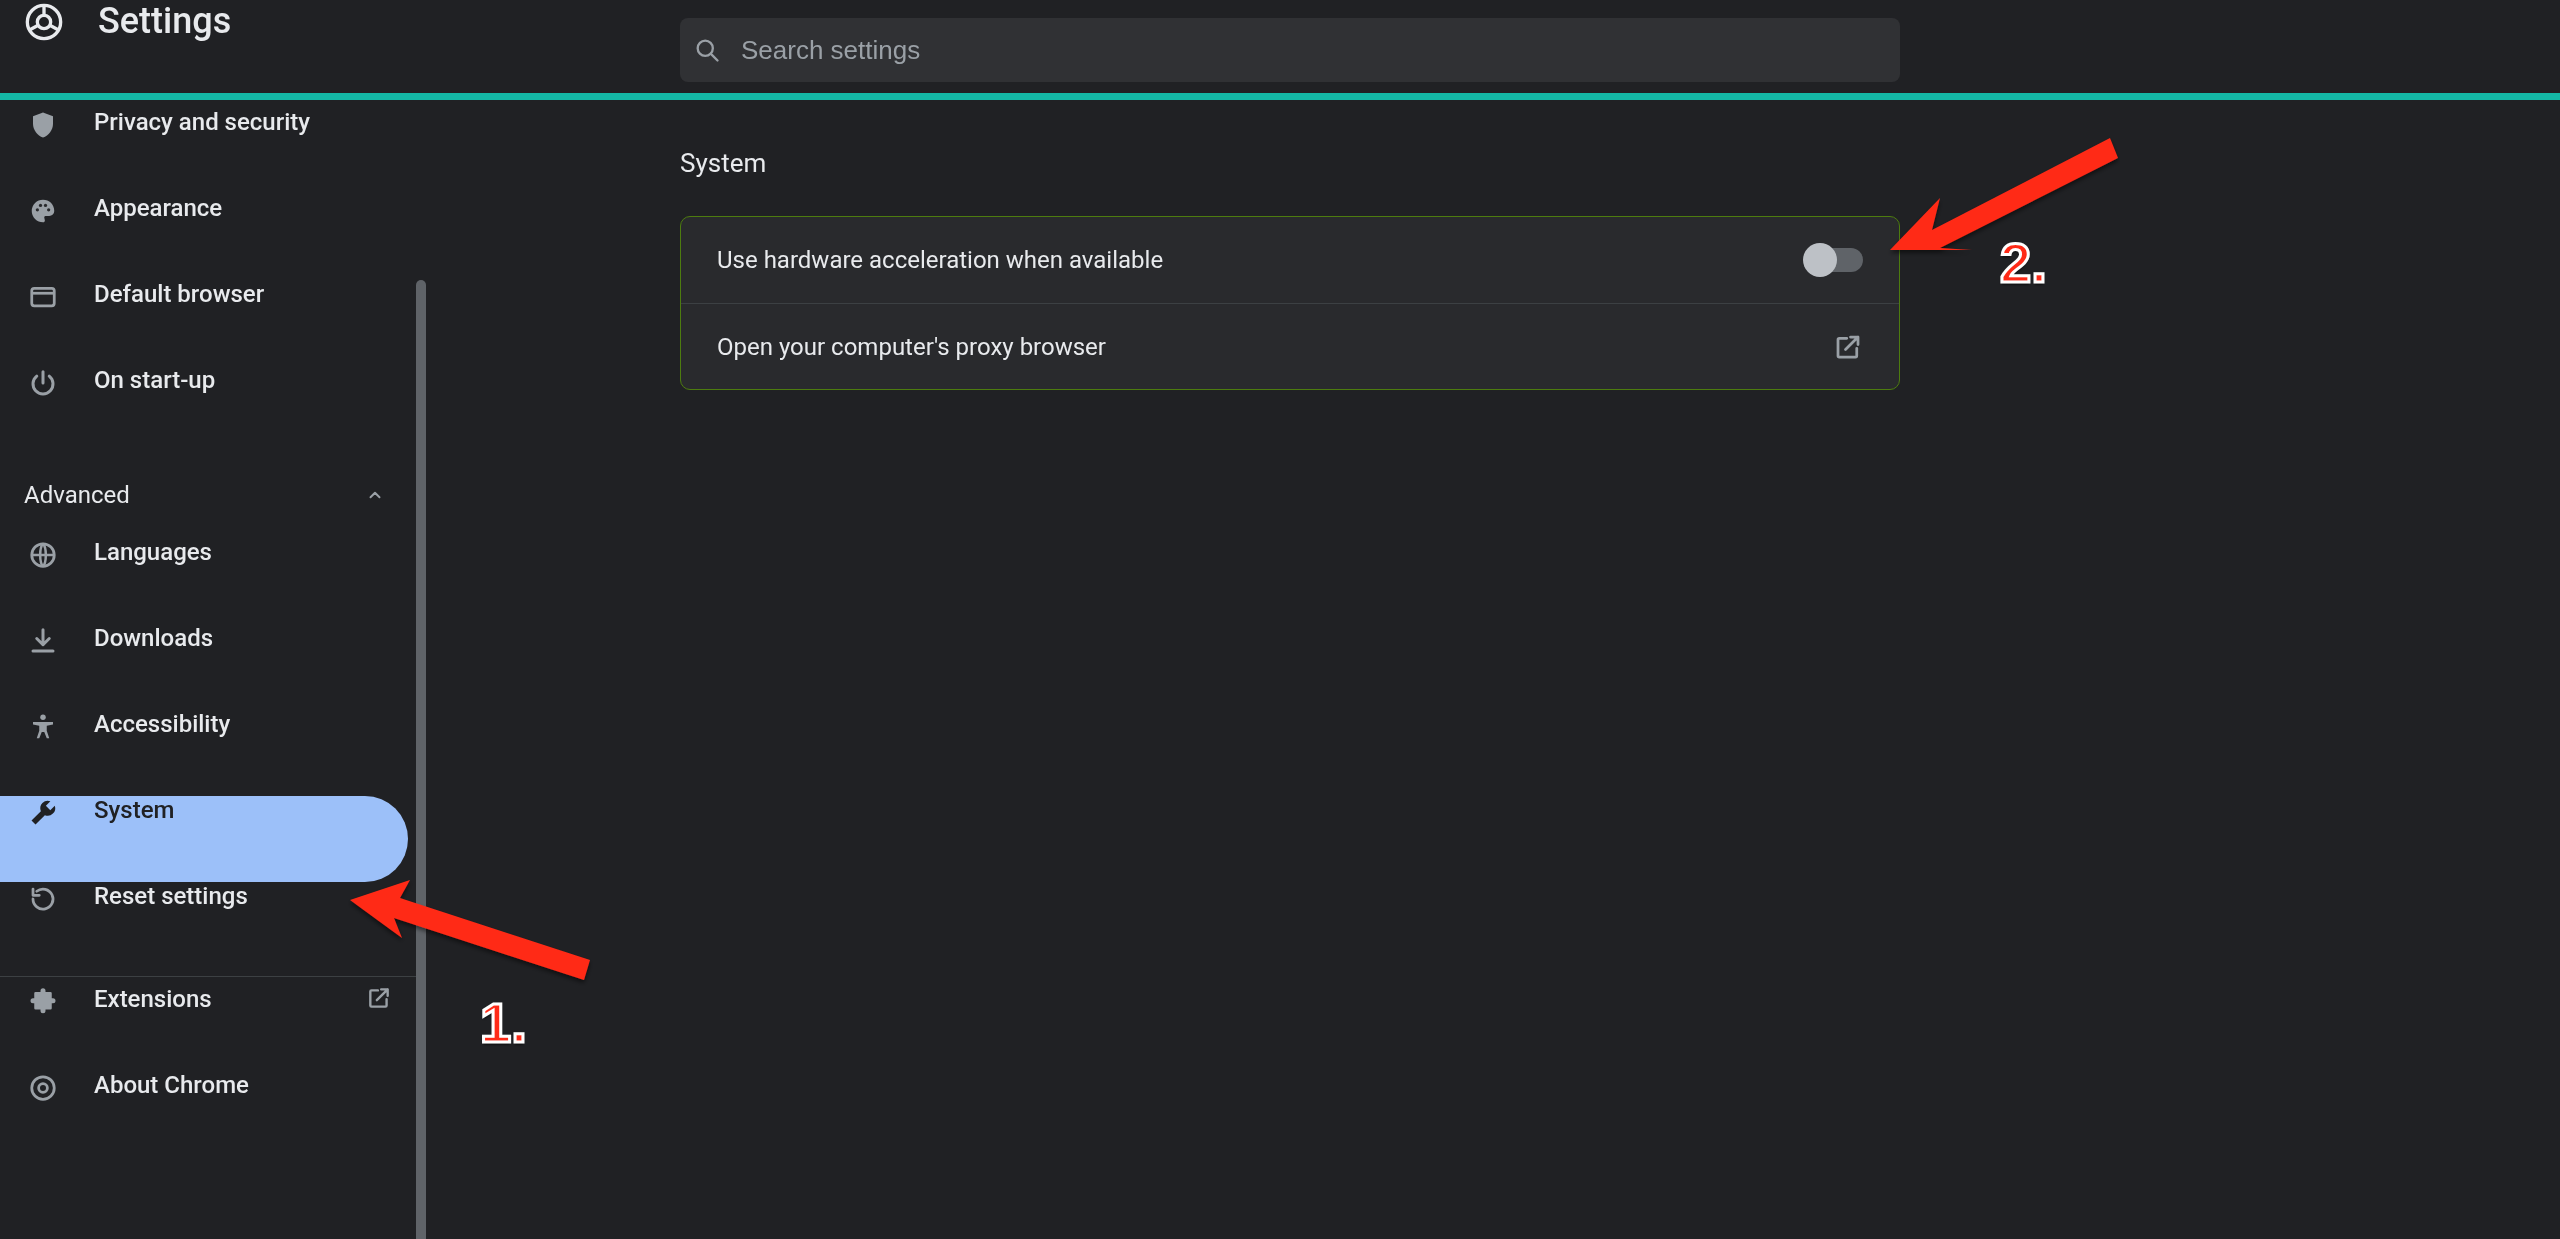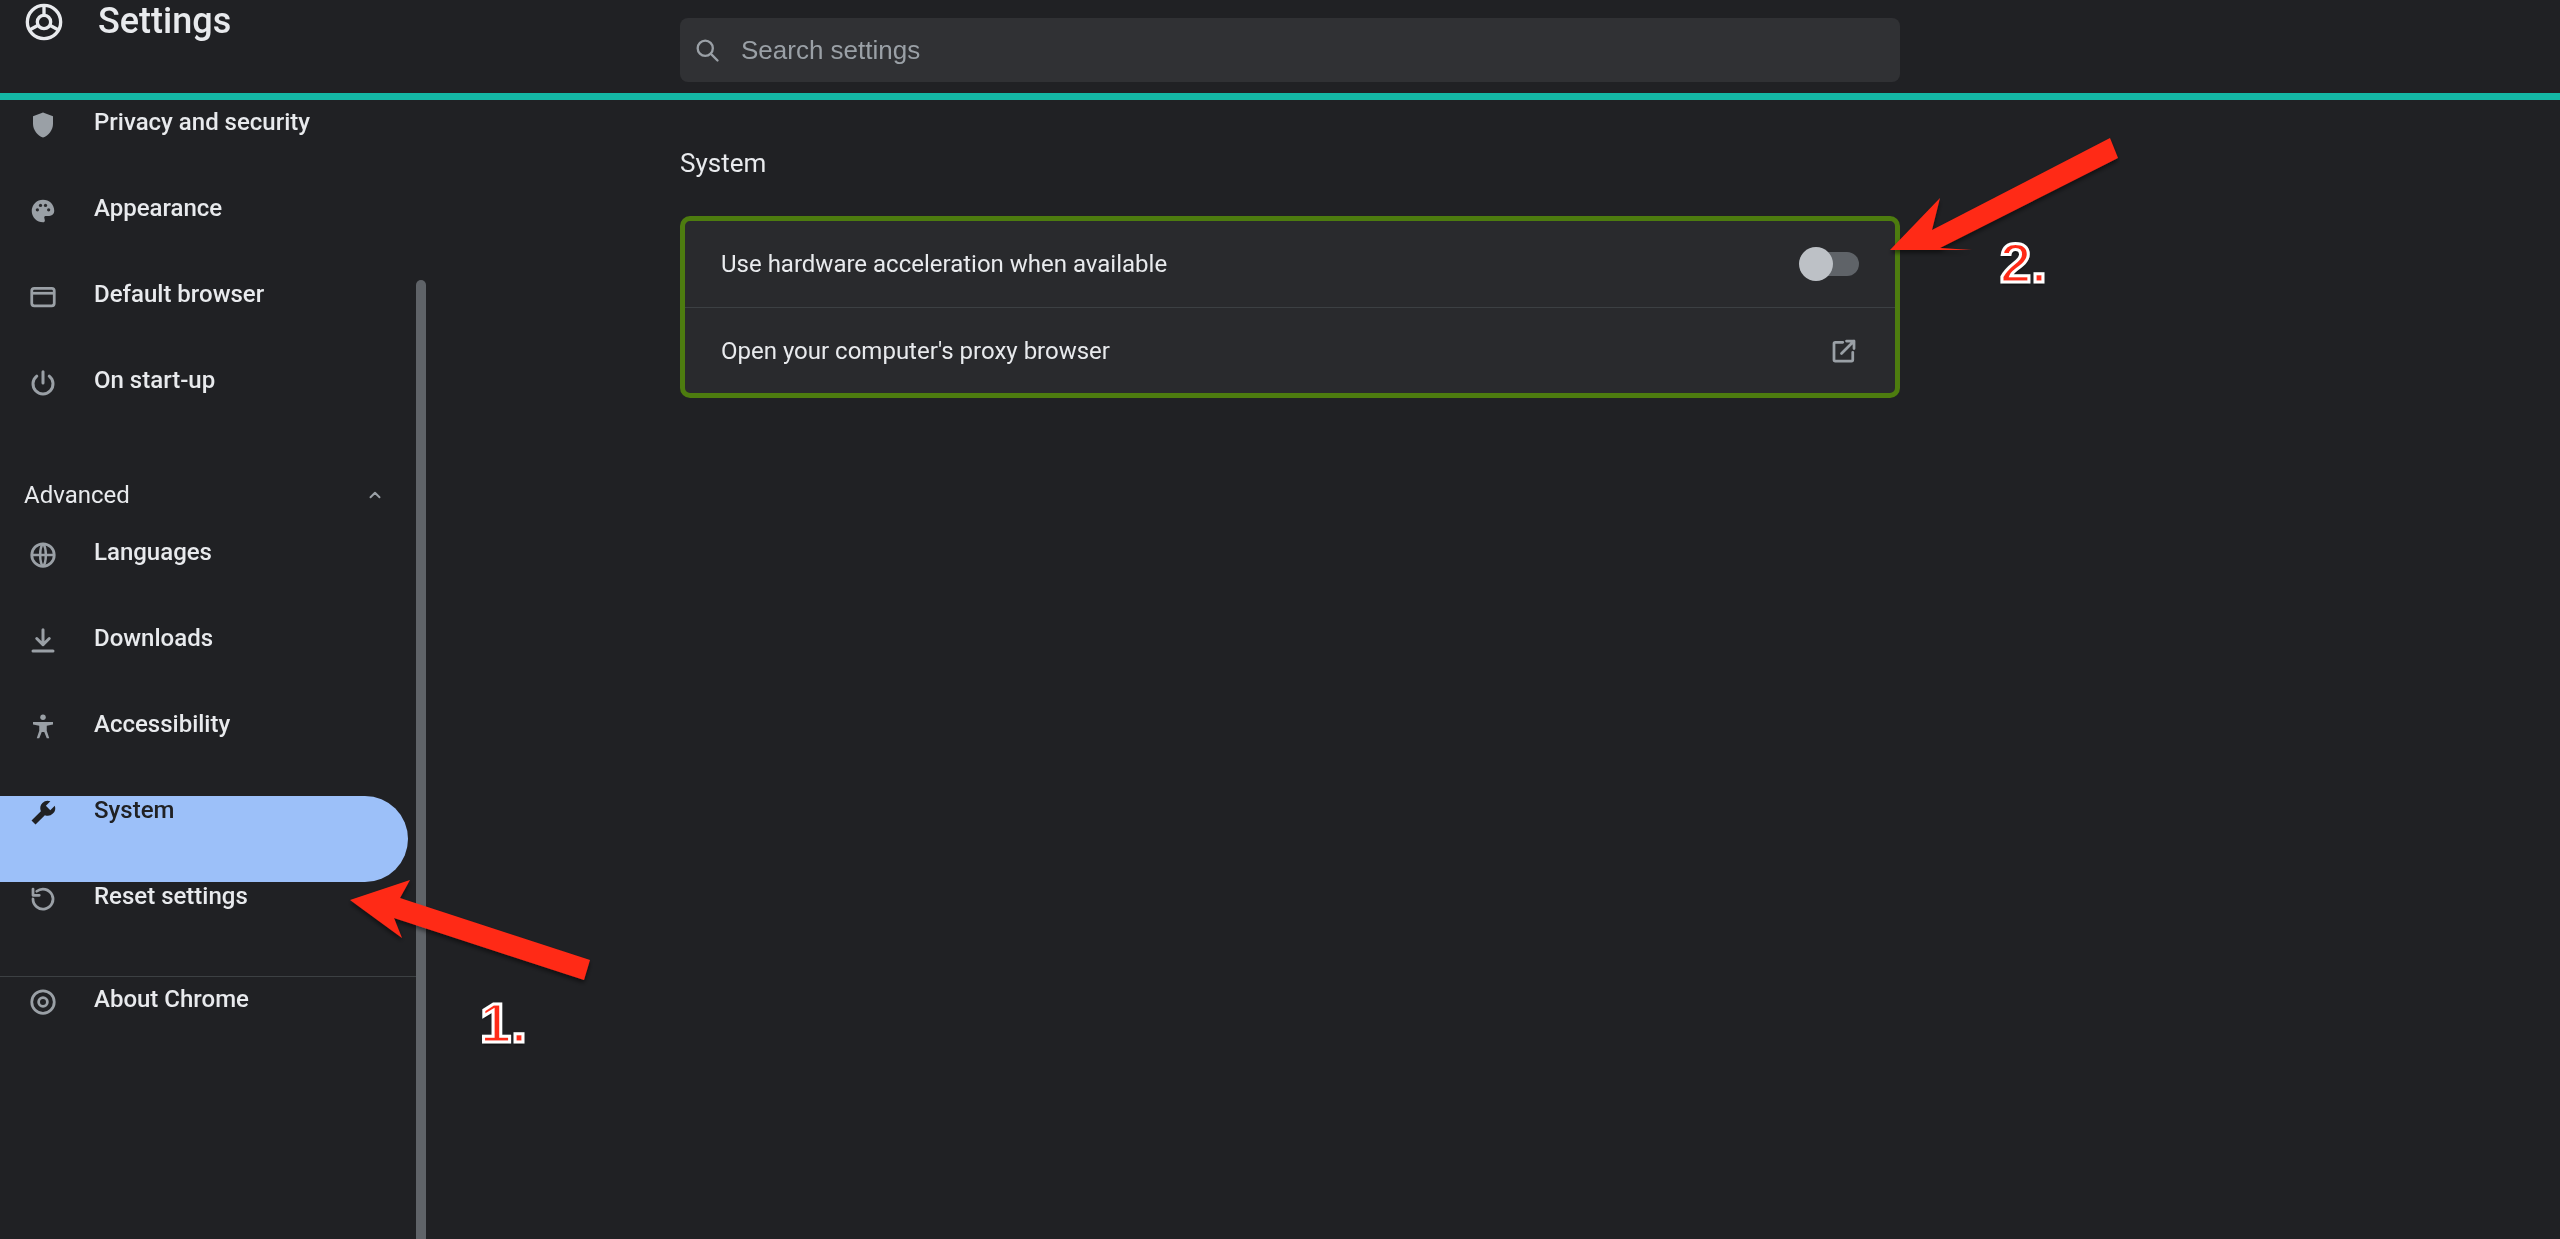--- a/index.html
+++ b/index.html
@@ -135,21 +135,21 @@
     margin-left: 260px;
     font-size: 26px;
     font-weight: 400;
     color: #e8eaed;
     margin-bottom: 38px;
   }
   .card {
     margin-left: 260px;
     width: 1220px;
     background: #292a2d;
-    border: 5px solid #4d7c0f;
+    border: 1px solid #4d7c0f;
     border-radius: 10px;
     overflow:hidden;
   }
   .row {
     display:flex;
     align-items:center;
     justify-content:space-between;
     height: 86px;
     padding: 0 36px;
     font-size: 24px;
@@ -317,20 +317,34 @@
         <svg width="30" height="30" viewBox="0 0 24 24" fill="none">
             <path d="M4 12a8 8 0 1 0 3-6.2" stroke="#9aa0a6" stroke-width="2.2" stroke-linecap="round"></path>
             <path d="M4 4v5h5" stroke="#9aa0a6" stroke-width="2.2" stroke-linecap="round" stroke-linejoin="round"></path>
           </svg>
       </span>
       <span>Reset settings</span>
     </div>
 
     <div class="side-sep"></div>
 
+    <div class="side-item">
+      <span class="icon">
+        <svg width="30" height="30" viewBox="0 0 24 24" fill="#9aa0a6">
+            <path d="M10 3a2 2 0 0 1 4 0v1h4a1 1 0 0 1 1 1v4h1a2 2 0 1 1 0 4h-1v4a1 1 0 0 1-1 1h-4v1a2 2 0 1 1-4 0v-1H6a1 1 0 0 1-1-1v-4H4a2 2 0 1 1 0-4h1V5a1 1 0 0 1 1-1h4Z"></path>
+          </svg>
+      </span>
+      <span>Extensions</span>
+      <span class="ext-icon">
+        <svg width="26" height="26" viewBox="0 0 24 24" fill="none">
+            <path d="M14 4h6v6M20 4 10 14" stroke="#9aa0a6" stroke-width="2.2" stroke-linecap="round" stroke-linejoin="round"></path>
+            <path d="M19 13v6a1 1 0 0 1-1 1H5a1 1 0 0 1-1-1V6a1 1 0 0 1 1-1h6" stroke="#9aa0a6" stroke-width="2.2" stroke-linecap="round"></path>
+          </svg>
+      </span>
+    </div>
 
     <div class="side-item">
       <span class="icon">
         <svg width="30" height="30" viewBox="0 0 24 24" fill="none">
             <circle cx="12" cy="12" r="9" stroke="#9aa0a6" stroke-width="2.2"></circle>
             <circle cx="12" cy="12" r="3.5" stroke="#9aa0a6" stroke-width="2.2"></circle>
           </svg>
       </span>
       <span>About Chrome</span>
     </div>

